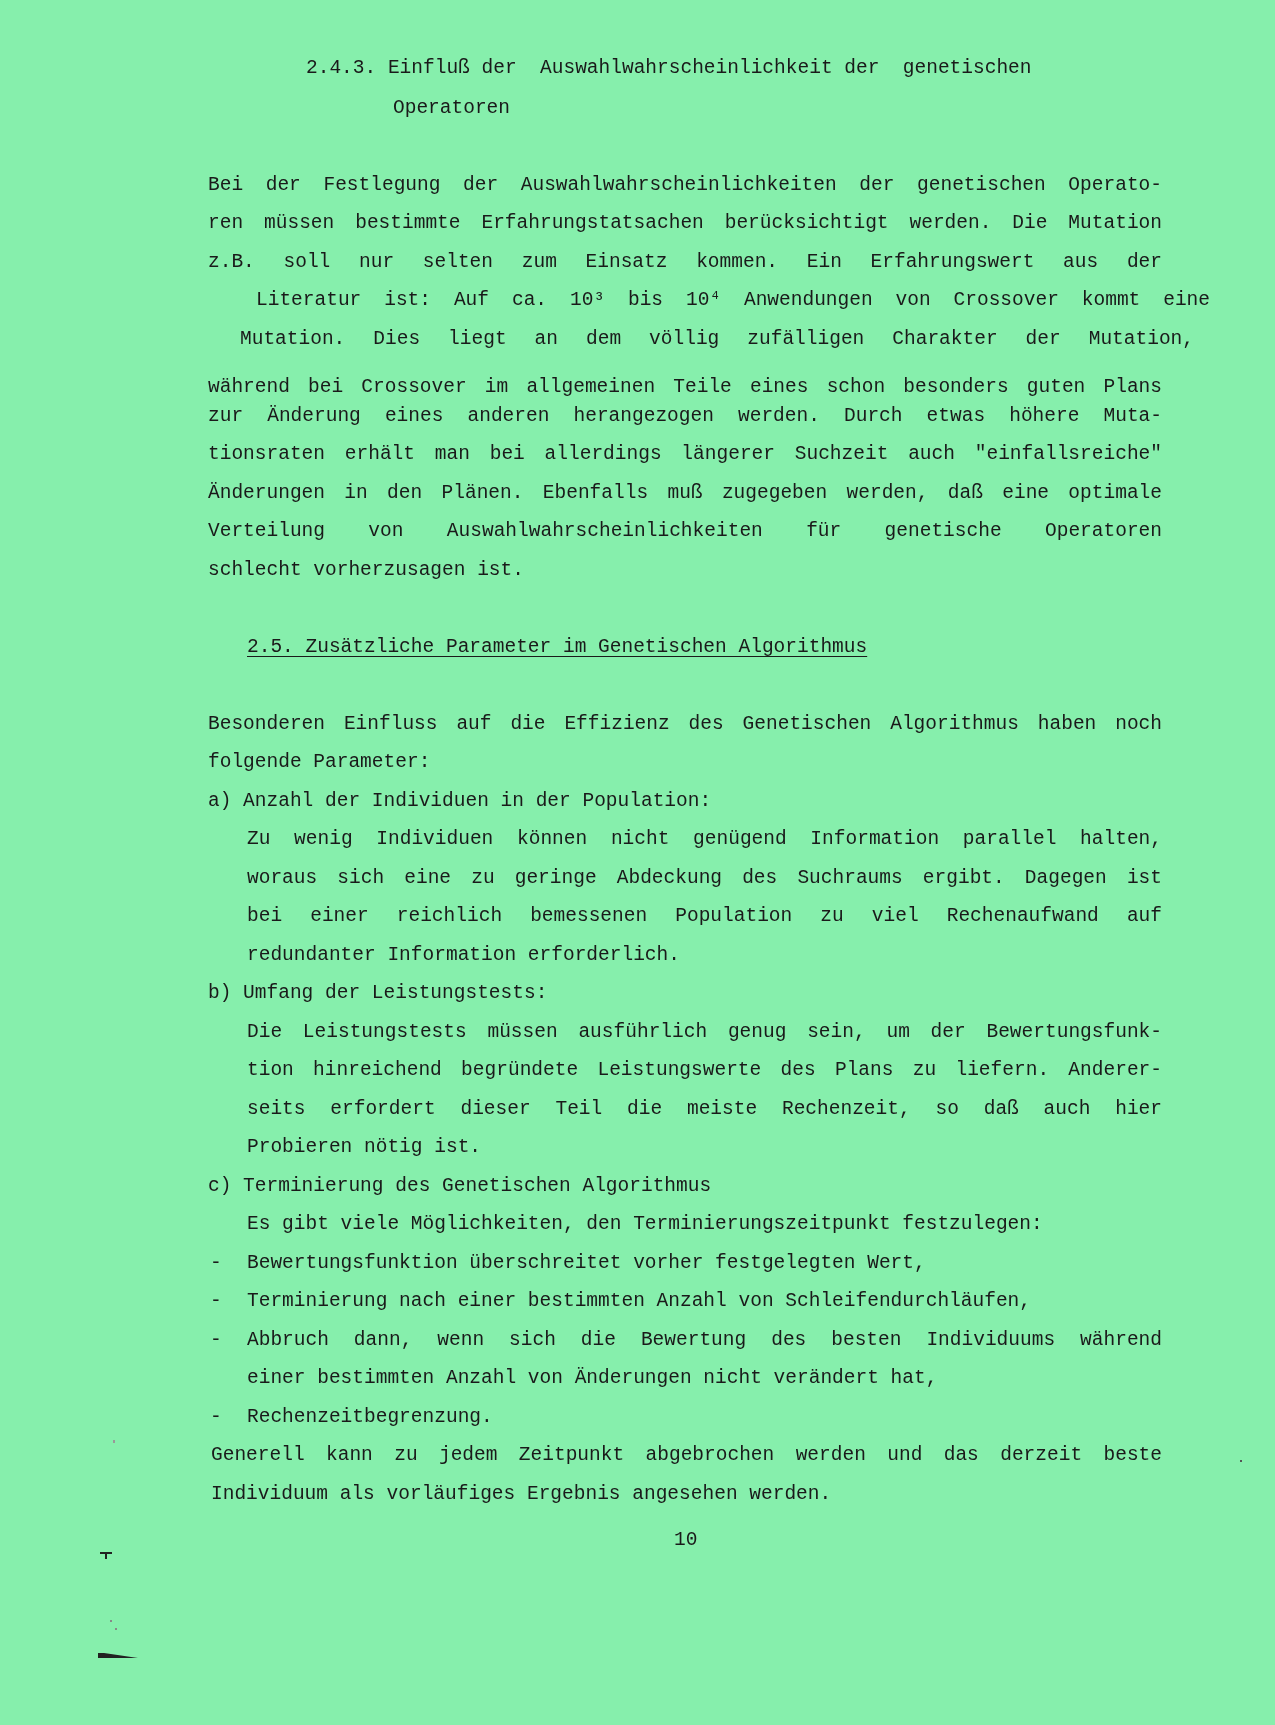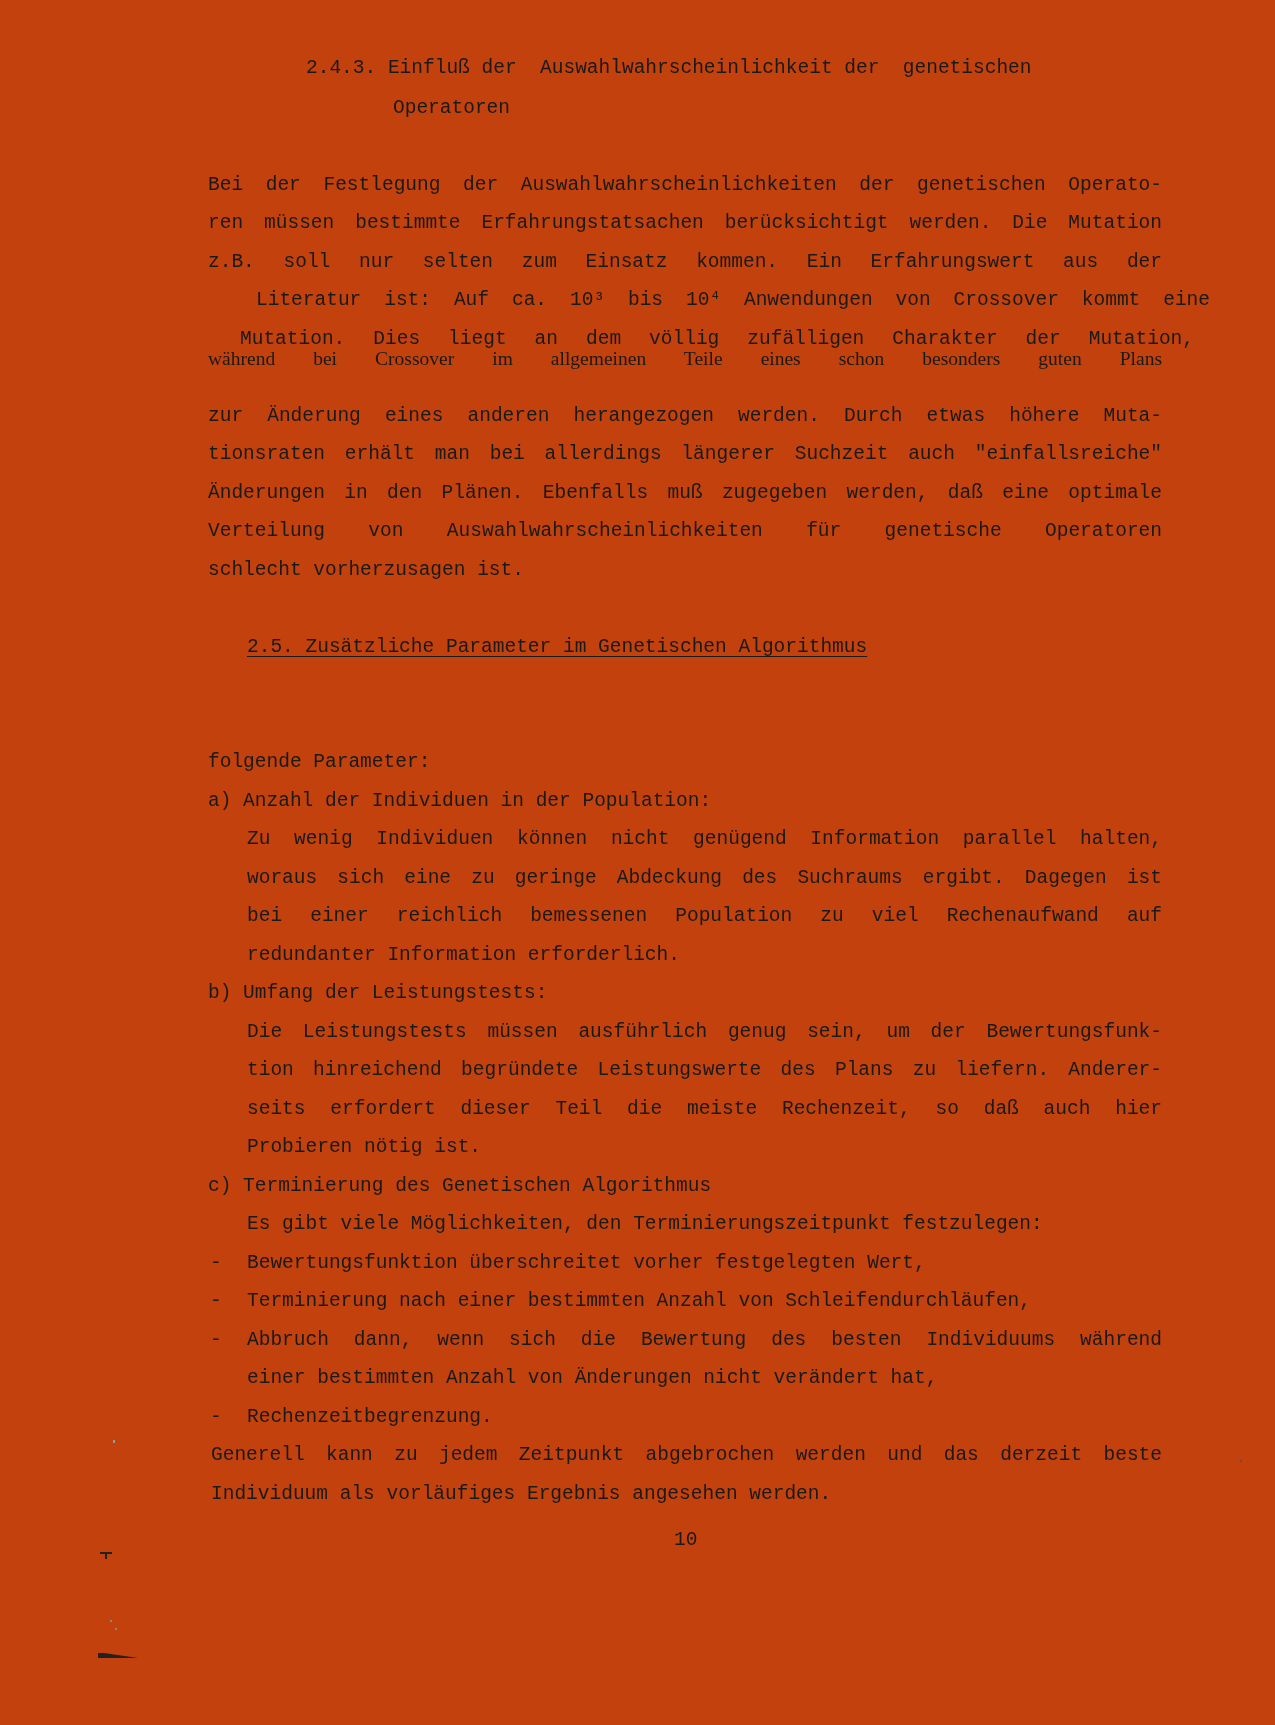--- a/index.html
+++ b/index.html
@@ -1,17 +1,17 @@
 <!DOCTYPE html>
 <html><head>
 <meta charset="utf-8">
 <style>
   html, body { margin: 0; padding: 0; background: #ffffff; }
   body { width: 1275px; height: 1725px; position: relative; overflow: hidden; }
-  .page { position: absolute; left: 0; top: 0; width: 1275px; height: 1725px; background: #c2410c; color: #1a1a1a;
+  .page { position: absolute; left: 0; top: 0; width: 1275px; height: 1725px; background: #86efac; color: #1a1a1a;
     font-family: "Liberation Mono", "DejaVu Sans Mono", monospace; font-size: 19.5px; }
   .line { position: absolute; white-space: pre; line-height: 24px; }
   .just { position: absolute; left: 208px; width: 954px; text-align: justify; text-align-last: justify; white-space: normal; line-height: 24px; }
   .ind { left: 247px; width: 915px; }
   .heading { position: absolute; white-space: pre; line-height: 24px; }
   .u { text-decoration: underline; text-underline-offset: 4px; }
   .pagenum { position: absolute; left: 674px; top: 1528px; line-height: 24px; }
   .speck { position: absolute; background: #222; }
 </style>
 </head>
@@ -20,29 +20,30 @@
 <div class="page">
 
   <div class="heading" style="left:306px; top:56px;">2.4.3. Einfluß der  Auswahlwahrscheinlichkeit der  genetischen</div>
   <div class="heading" style="left:393px; top:96px;">Operatoren</div>
 
   <div class="just" style="top:173px;">Bei der Festlegung der Auswahlwahrscheinlichkeiten der genetischen Operato-</div>
   <div class="just" style="top:211px;">ren müssen bestimmte Erfahrungstatsachen berücksichtigt werden. Die Mutation</div>
   <div class="just" style="top:250px;">z.B. soll nur selten zum Einsatz kommen. Ein Erfahrungswert aus der</div>
   <div class="just" style="top:288px;margin-left:48px;">Literatur ist: Auf ca. 10³ bis 10⁴ Anwendungen von Crossover kommt eine</div>
   <div class="just" style="top:327px;margin-left:32px;">Mutation. Dies liegt an dem völlig zufälligen Charakter der Mutation,</div>
-  <div class="just" style="top:347px;font-family:Liberation Serif, serif;">während bei Crossover im allgemeinen Teile eines schon besonders guten Plans</div>
+  <div class="just" style="top:375px;">während bei Crossover im allgemeinen Teile eines schon besonders guten Plans</div>
   <div class="just" style="top:404px;">zur Änderung eines anderen herangezogen werden. Durch etwas höhere Muta-</div>
   <div class="just" style="top:442px;">tionsraten erhält man bei allerdings längerer Suchzeit auch "einfallsreiche"</div>
   <div class="just" style="top:481px;">Änderungen in den Plänen. Ebenfalls muß zugegeben werden, daß eine optimale</div>
   <div class="just" style="top:519px;">Verteilung von Auswahlwahrscheinlichkeiten für genetische Operatoren</div>
   <div class="line" style="left:208px; top:558px;">schlecht vorherzusagen ist.</div>
 
   <div class="heading u" style="left:247px; top:635px;">2.5. Zusätzliche Parameter im Genetischen Algorithmus</div>
 
+  <div class="just" style="top:712px;">Besonderen Einfluss auf die Effizienz des Genetischen Algorithmus haben noch</div>
   <div class="line" style="left:208px; top:750px;">folgende Parameter:</div>
 
   <div class="line" style="left:208px; top:789px;">a) Anzahl der Individuen in der Population:</div>
   <div class="just ind" style="top:827px;">Zu wenig Individuen können nicht genügend Information parallel halten,</div>
   <div class="just ind" style="top:866px;">woraus sich eine zu geringe Abdeckung des Suchraums ergibt. Dagegen ist</div>
   <div class="just ind" style="top:904px;">bei einer reichlich bemessenen Population zu viel Rechenaufwand auf</div>
   <div class="line" style="left:247px; top:943px;">redundanter Information erforderlich.</div>
 
   <div class="line" style="left:208px; top:981px;">b) Umfang der Leistungstests:</div>
   <div class="just ind" style="top:1020px;">Die Leistungstests müssen ausführlich genug sein, um der Bewertungsfunk-</div>

